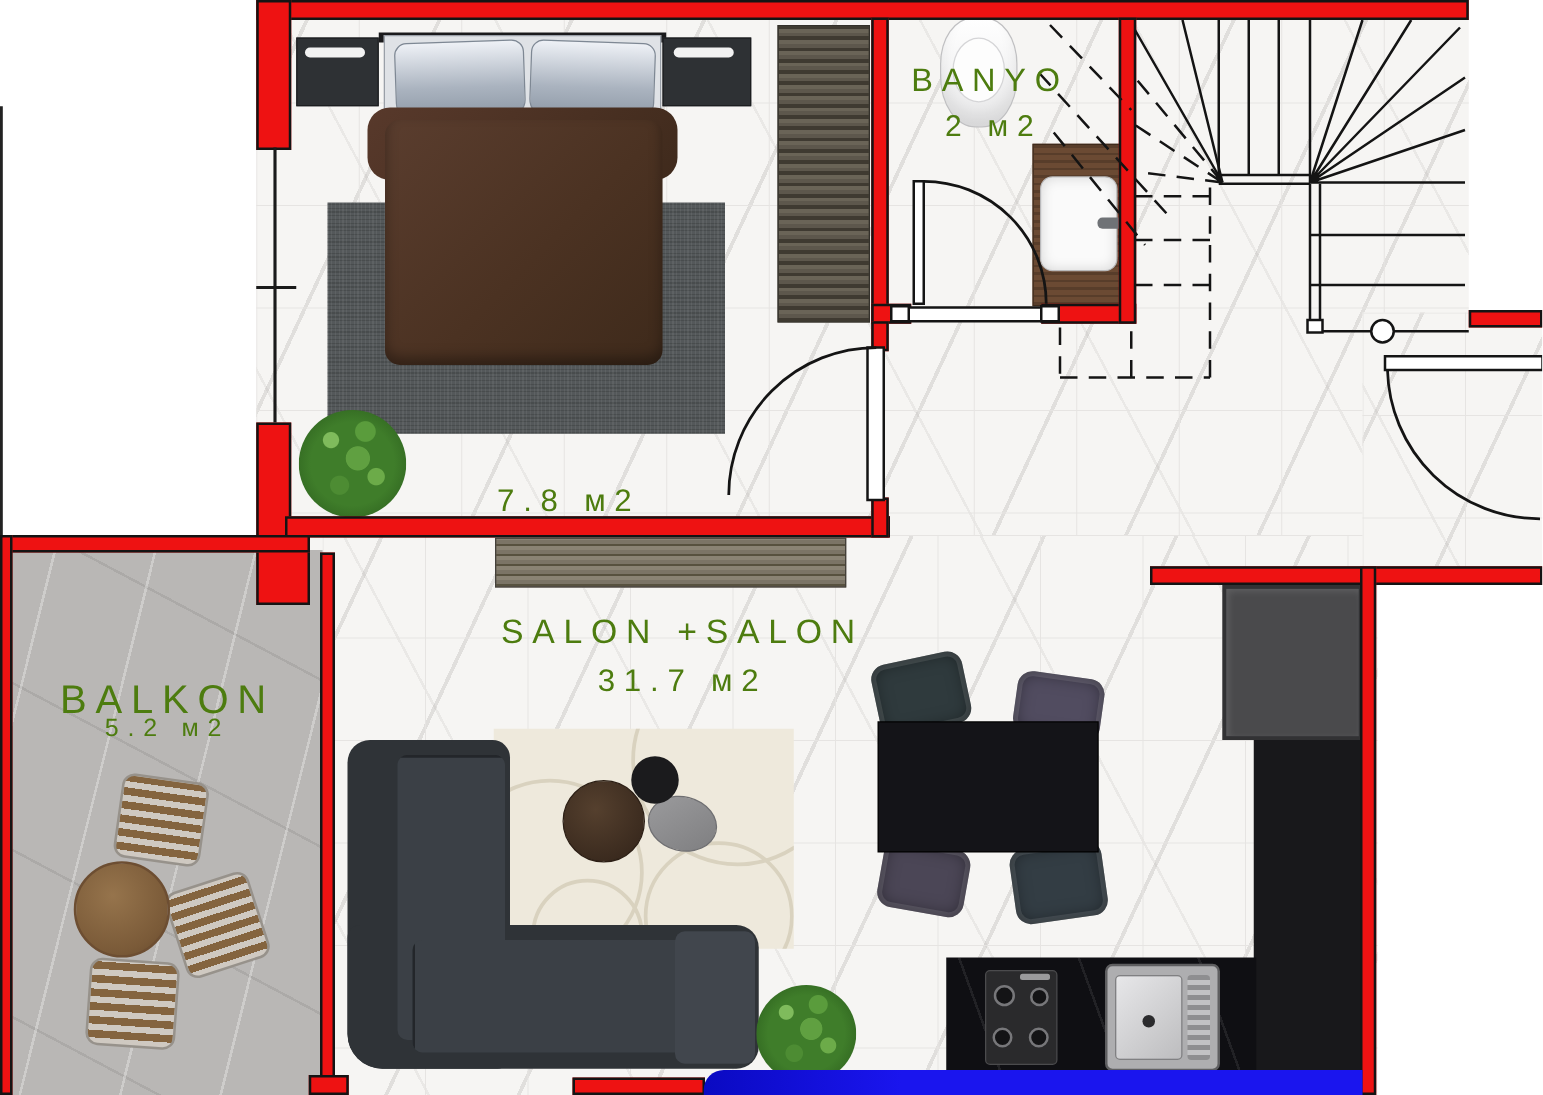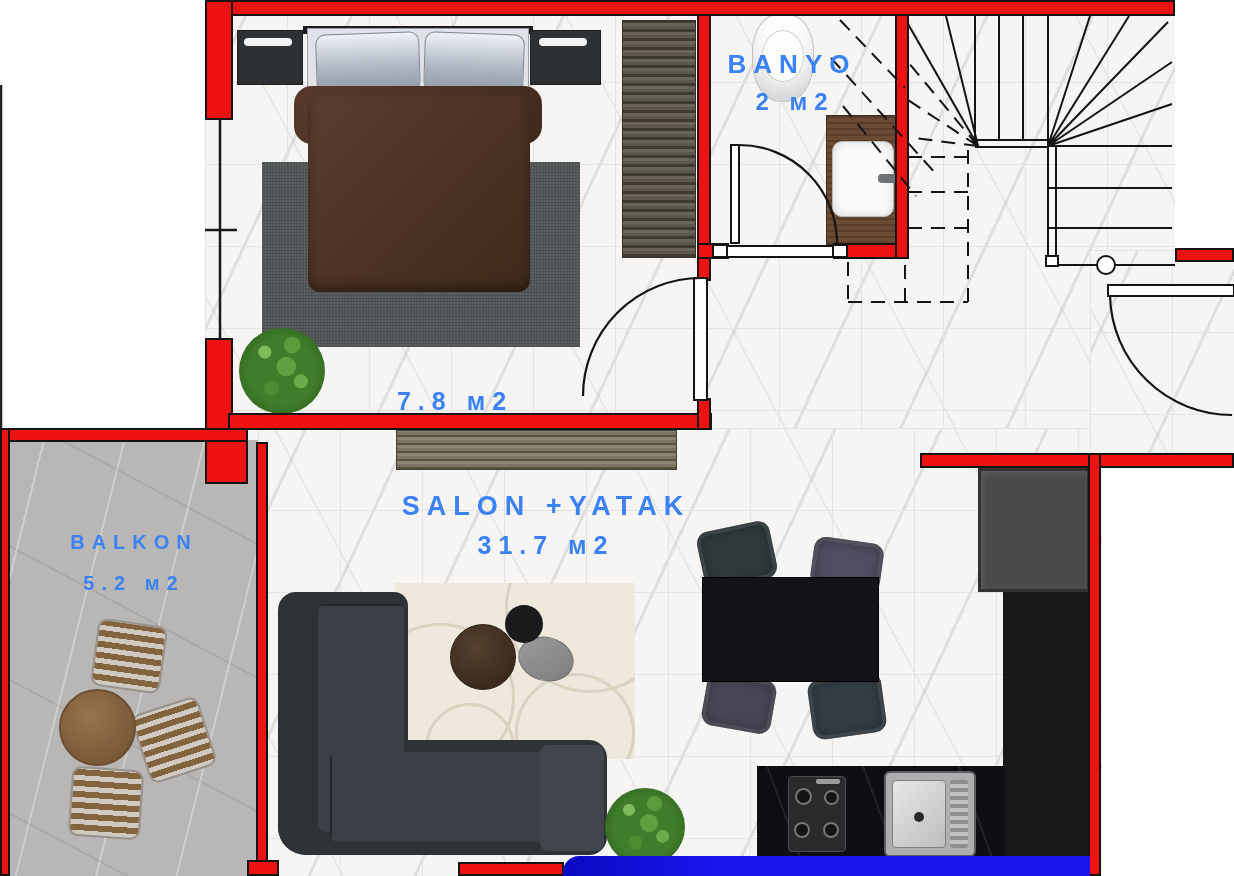--- a/index.html
+++ b/index.html
@@ -40,21 +40,21 @@
       radial-gradient(circle at 62% 20%, #5a9c3c 0 9%, transparent 10%),
       radial-gradient(circle at 72% 62%, #6cab49 0 8%, transparent 9%),
       radial-gradient(circle at 38% 70%, #4d8c33 0 9%, transparent 10%),
       radial-gradient(circle at 55% 45%, #60a041 0 14%, transparent 15%),
       radial-gradient(circle, #3f7d2a 0 55%, #27571a 100%);}
   .sofa{background:#2f3337;border-radius:16px;}
   .cushion{background:#3b4046;border-radius:8px;}
   .chair{border-radius:12px;box-shadow:inset 0 0 0 4px rgba(255,255,255,.10), inset 0 0 14px rgba(0,0,0,.5);}
   .bchair{background:#c9c4bc;border:2px solid #97928b;border-radius:10px;
     background-image:repeating-linear-gradient(0deg,#84643f 4px 10px,#cfc9c1 10px 15px);}
-  .label{z-index:40;transform:translate(-50%,-50%);font-weight:700;color:#3b82f6;
+  .label{z-index:40;transform:translate(-50%,-50%);font-weight:400;color:#4d7c0f;
     letter-spacing:7px;white-space:nowrap;}
   svg.lines{left:0;top:0;z-index:35;pointer-events:none;}
 </style>
 </head>
 <body>
 
 <div id="plan">
 
   <div class="marble" style="left:205px;top:0;width:970px;height:455px;"></div>
   <div class="marble" style="left:258px;top:428px;width:844px;height:448px;"></div>
@@ -176,17 +176,17 @@
     </g>
     <g stroke="#1a1a1a" stroke-width="2.5">
       <path d="M220,118 V338 M205,230 H237"></path>
     </g>
     <path d="M1,85 V428" stroke="#222" stroke-width="2.5"></path>
   </svg>
 
   <div class="label" style="left:792px;top:64px;font-size:26px;">BANYO</div>
   <div class="label" style="left:795px;top:102px;font-size:24px;">2 м2</div>
   <div class="label" style="left:455px;top:401px;font-size:25px;">7.8 м2</div>
-  <div class="label" style="left:546px;top:506px;font-size:27px;">SALON +YATAK</div>
+  <div class="label" style="left:546px;top:506px;font-size:27px;">SALON +SALON</div>
   <div class="label" style="left:546px;top:545px;font-size:25px;">31.7 м2</div>
-  <div class="label" style="left:134px;top:542px;font-size:20px;">BALKON</div>
+  <div class="label" style="left:134px;top:560px;font-size:32px;">BALKON</div>
   <div class="label" style="left:134px;top:583px;font-size:20px;">5.2 м2</div>
 </div>
 
 </body></html>

